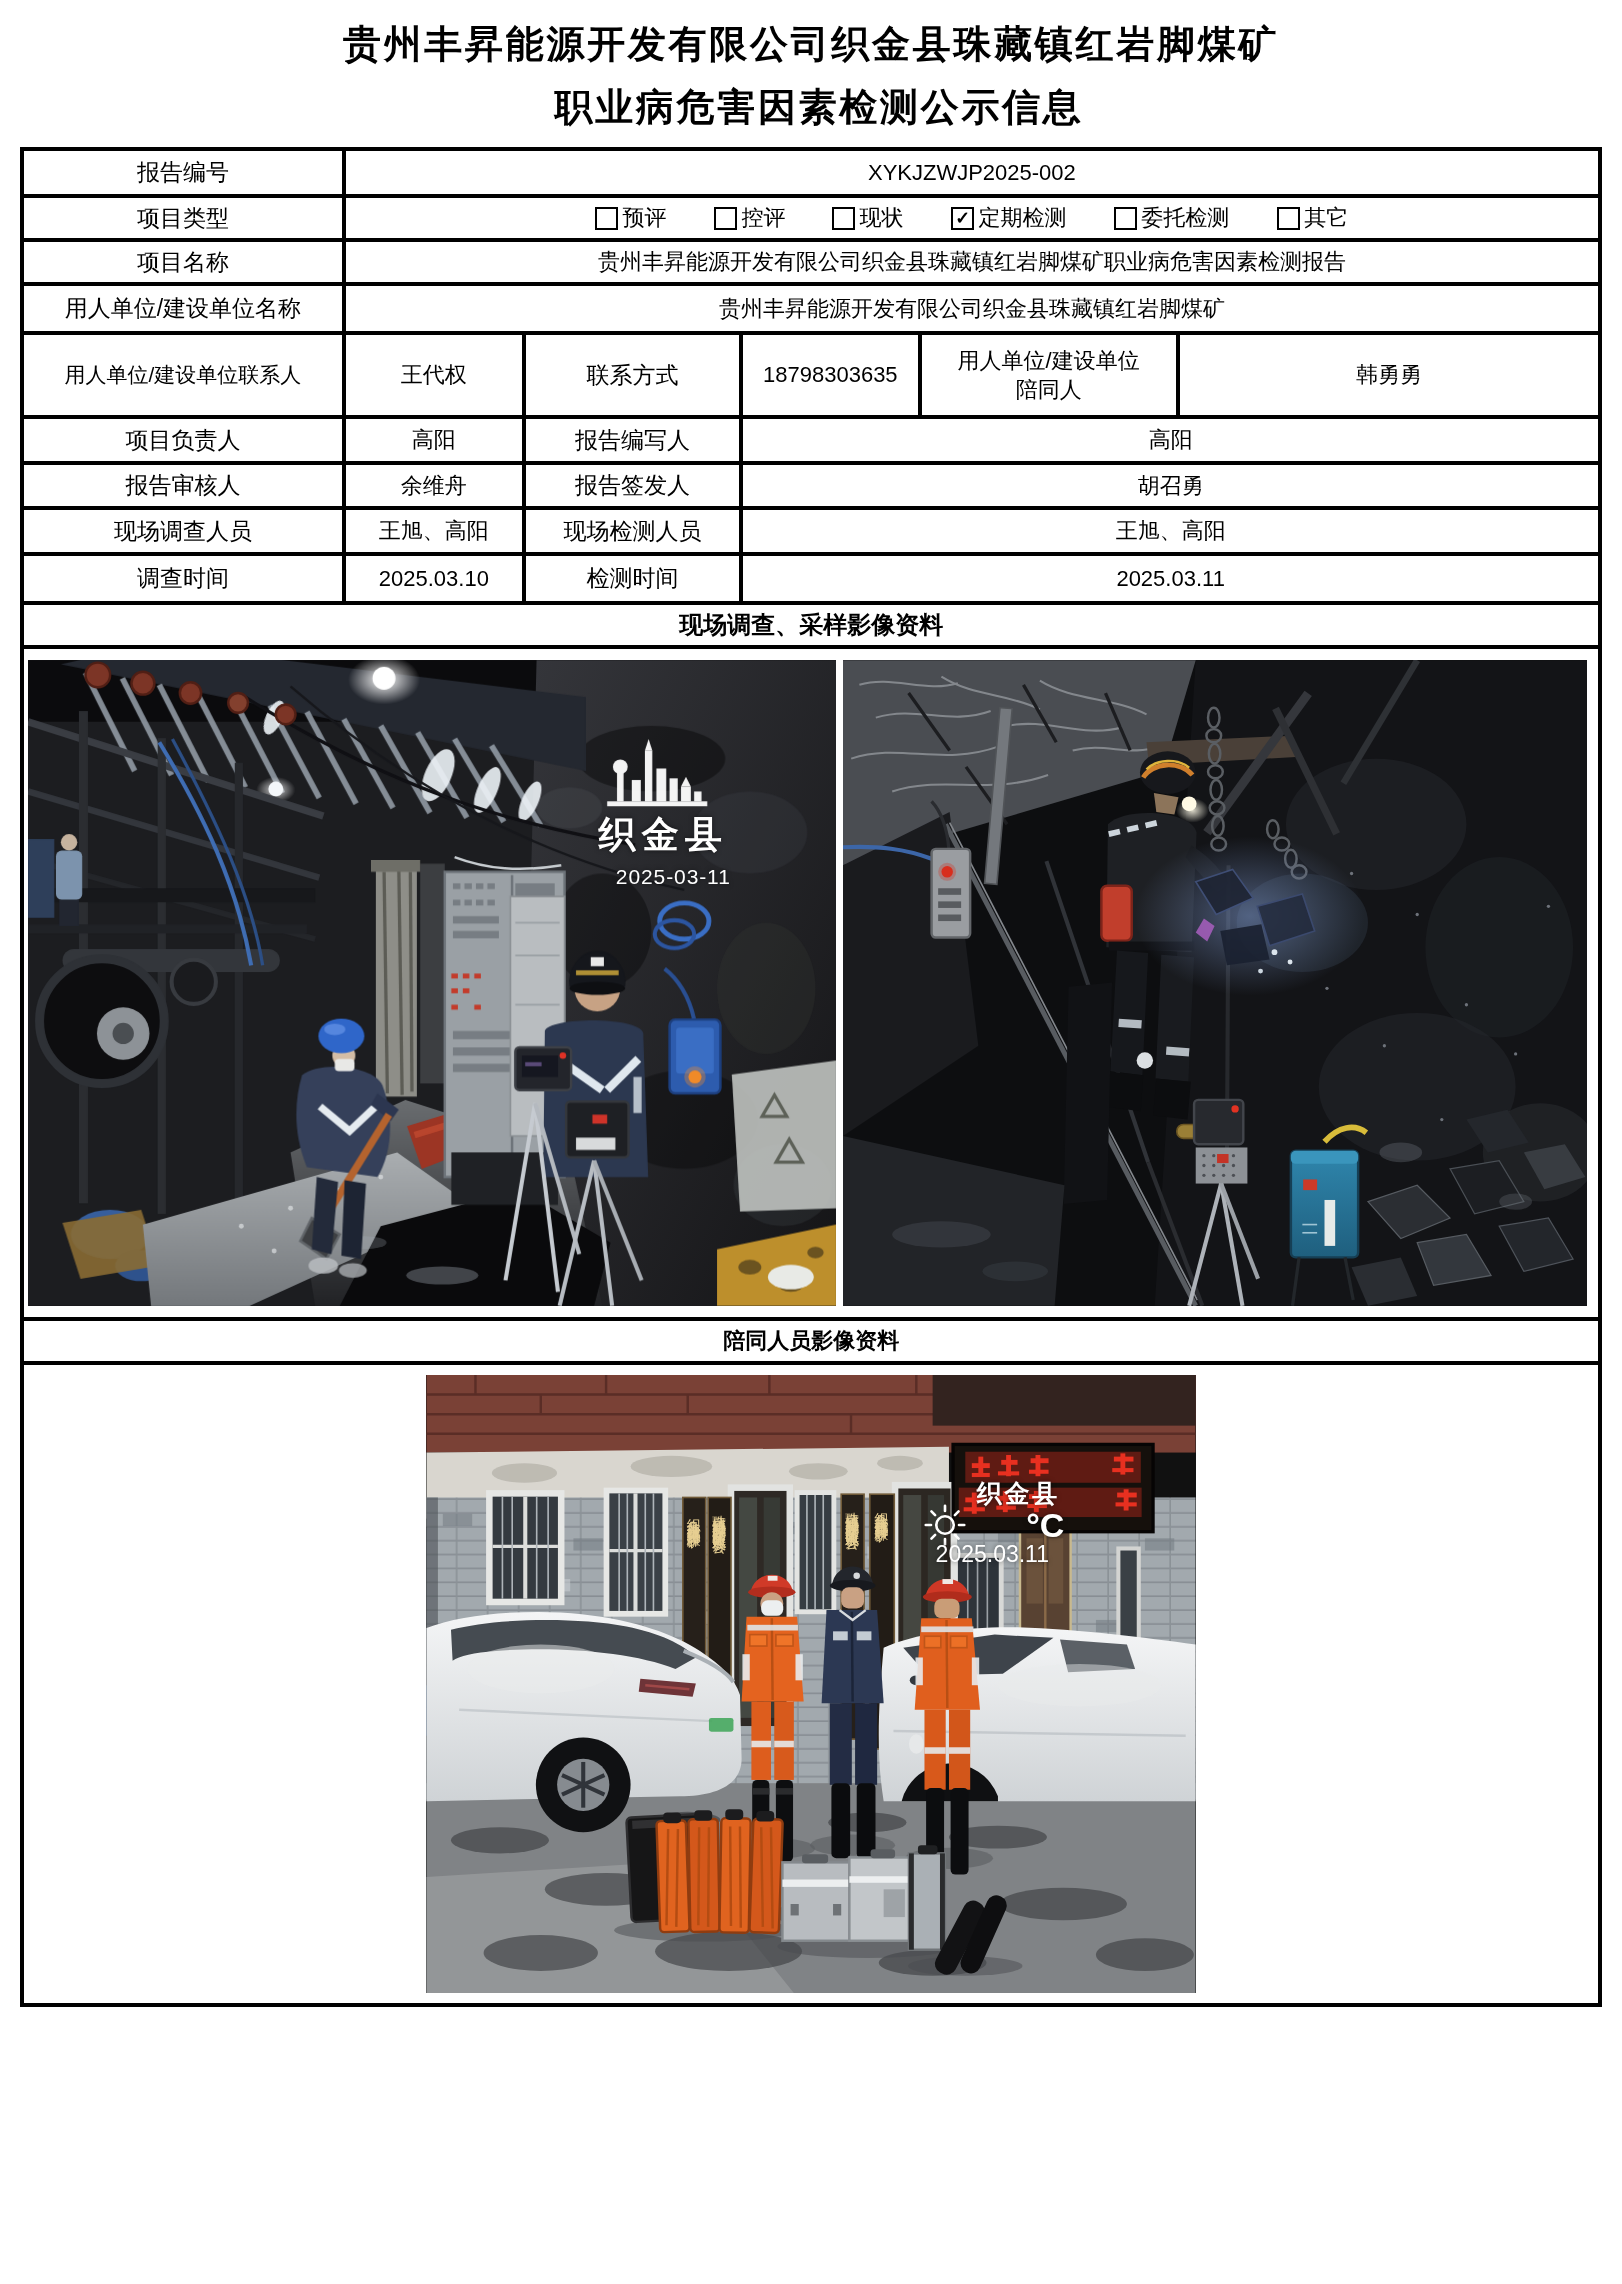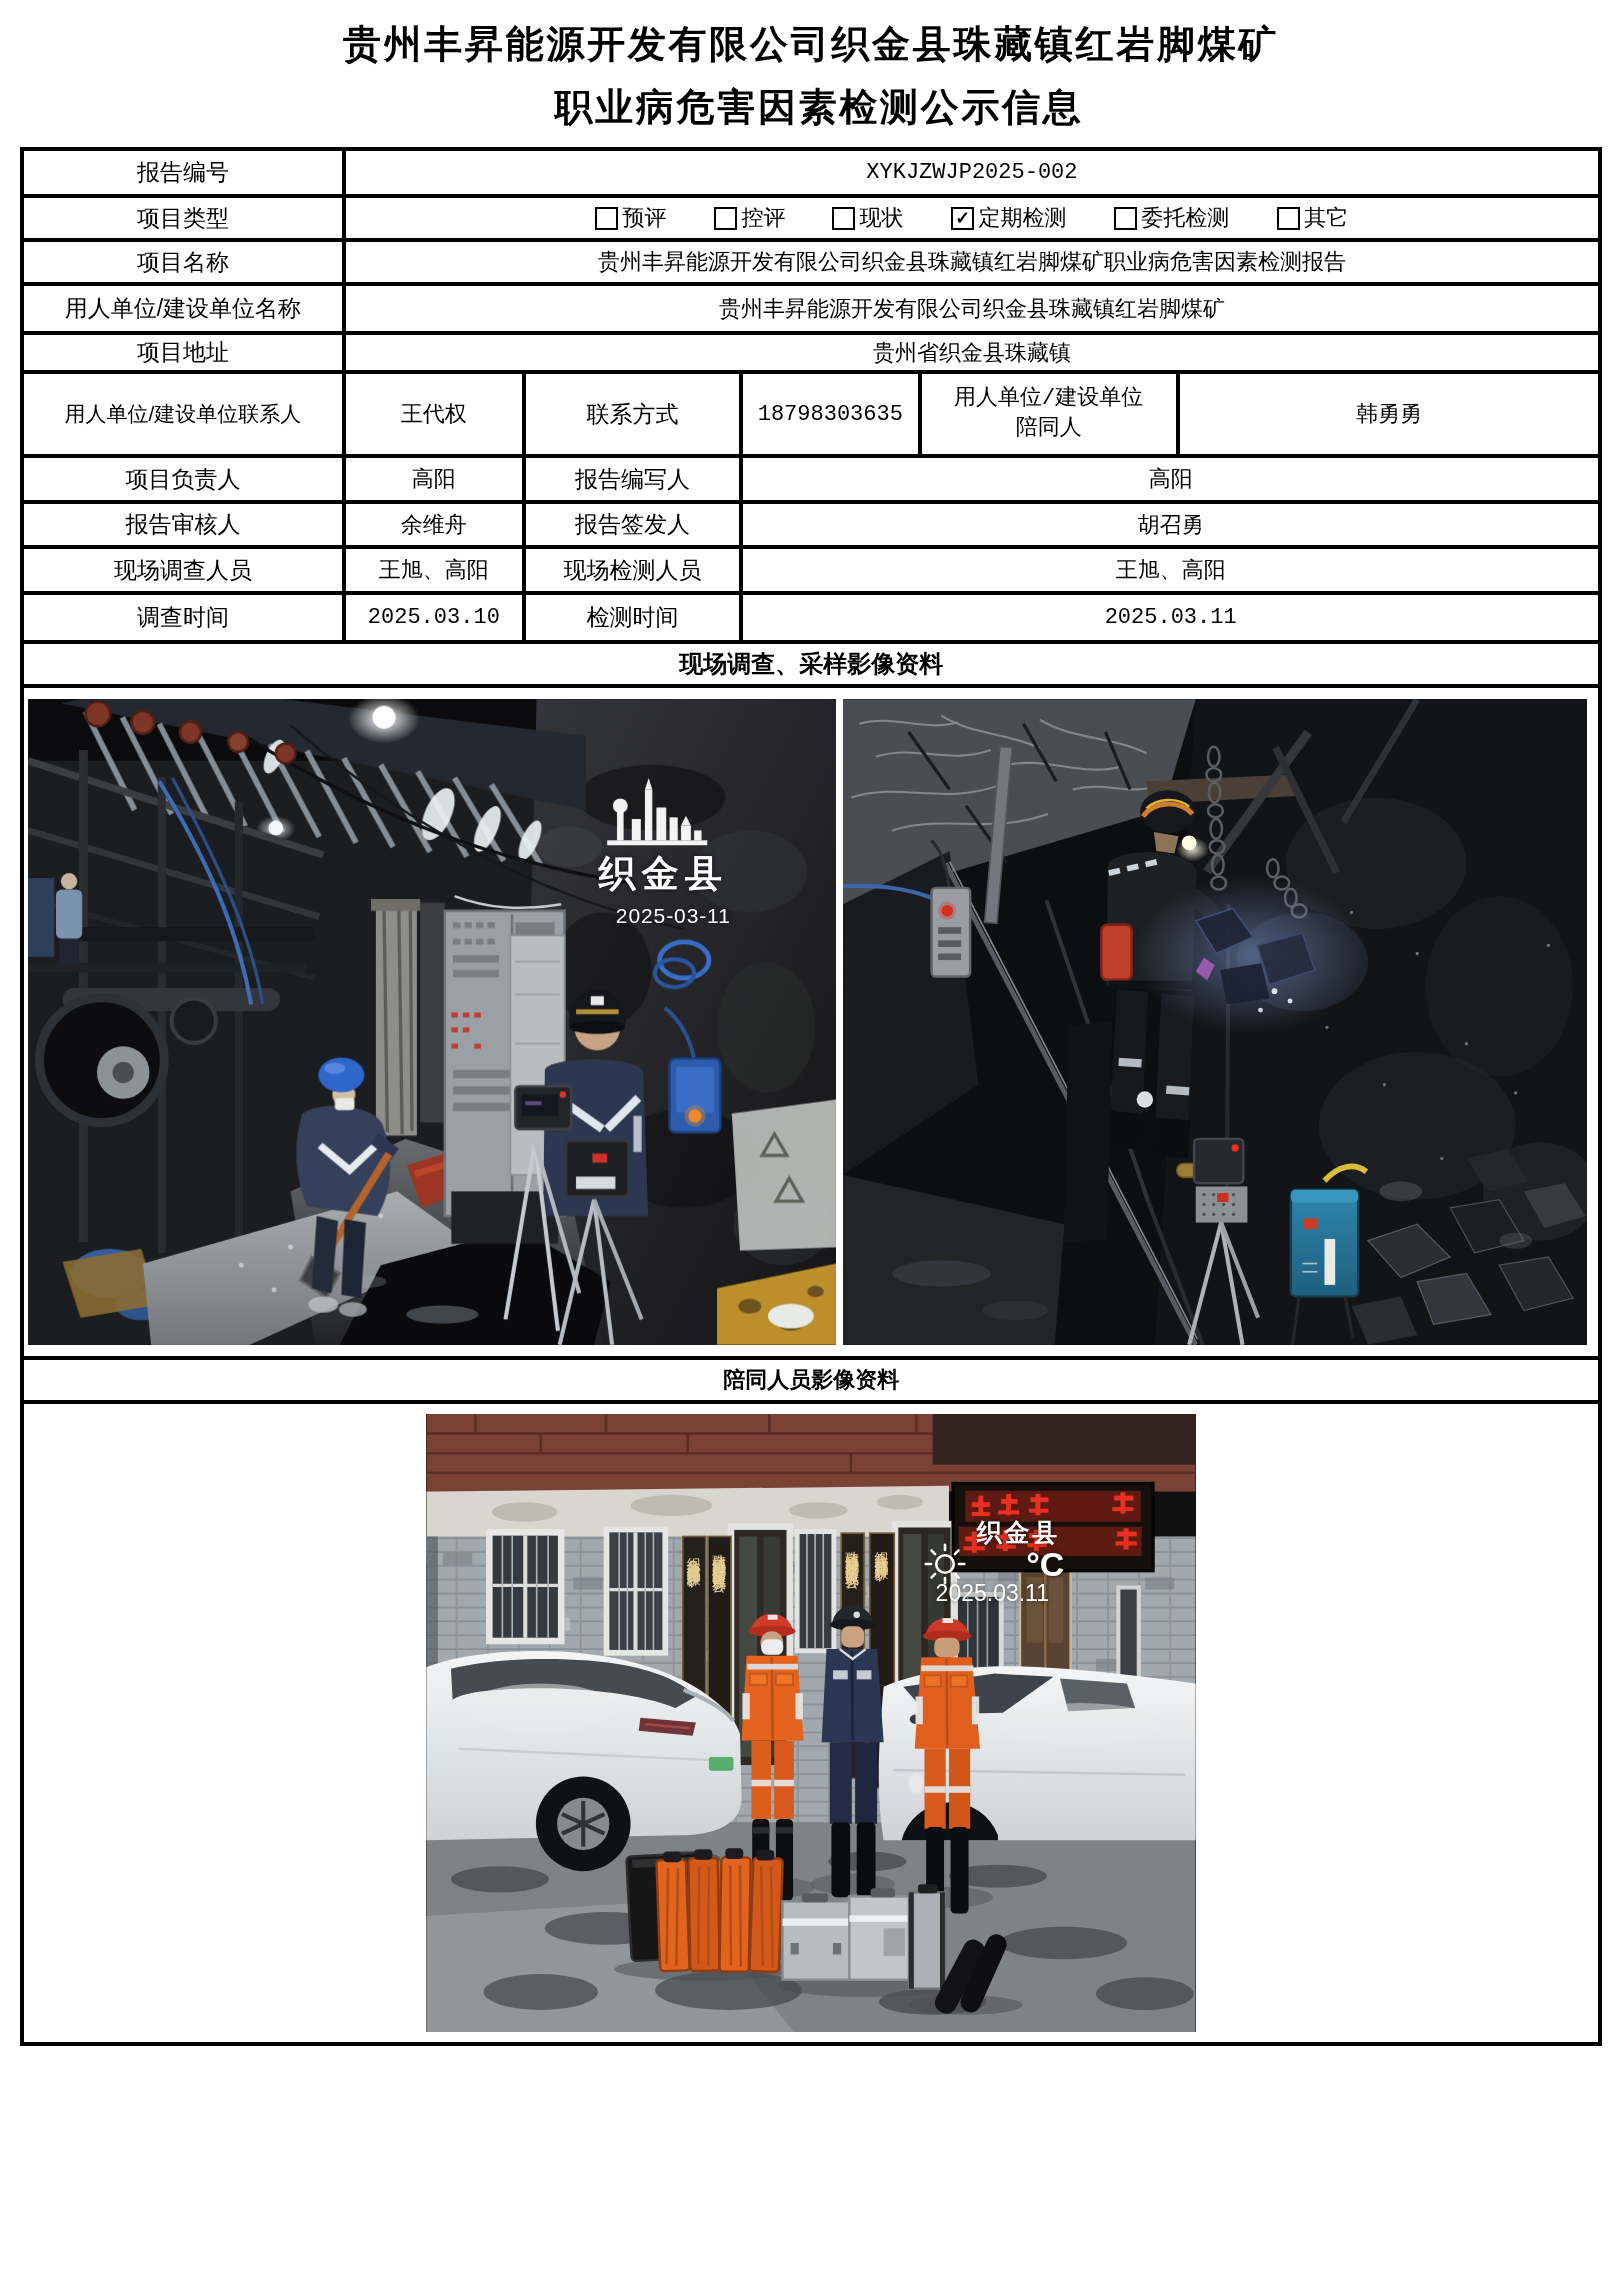--- a/index.html
+++ b/index.html
@@ -3,21 +3,21 @@
 <meta charset="utf-8">
 <style>
   html,body{margin:0;padding:0;background:#ffffff;}
   body{width:1622px;height:2284px;position:relative;font-family:"Liberation Sans",sans-serif;color:#000;overflow:hidden;}
   .titleblock{padding-top:23px;text-align:center;}
   .title{font-size:38px;font-weight:bold;letter-spacing:2.7px;line-height:1.15;}
   .title2{margin-top:19.4px;margin-left:16px;}
   table.main{border-collapse:collapse;table-layout:fixed;width:1582px;margin:17.7px 0 0 20.3px;}
   table.main td{border:4.4px solid #000;text-align:center;vertical-align:middle;padding:1.8px 3.5px;overflow:hidden;}
   td.lab{font-weight:normal;font-size:23px;font-family:"Liberation Sans",sans-serif;}
-  td.val{font-size:22px;font-family:Liberation Mono, monospace;}
+  td.val{font-size:22px;font-family:Liberation Sans, sans-serif;}
   td.sec{font-weight:bold;font-size:24px;margin-top:24px;}
   .two-line{font-size:21px;line-height:1.35;}
   
   .cbrow{display:flex;justify-content:center;align-items:center;gap:0;}
   .cb{display:inline-flex;align-items:center;margin:0 24px;font-size:22px;font-family:"Liberation Serif",serif;}
   .cb:nth-child(3){margin-left:23px;}
   .cbox{display:inline-flex;align-items:center;justify-content:center;width:18.6px;height:18.6px;border:2.7px solid #000;margin-right:4.4px;font-size:17px;font-weight:bold;line-height:1;background:#fff;}
   .cbox.checked{font-size:17.7px;}
   
   td.photocell{padding:9.7px 8px 16px 8px;vertical-align:top;}
@@ -89,24 +89,20 @@
           </div>
     </td>
   </tr>
   <tr style="height:44px">
     <td class="lab">项目名称</td>
     <td class="val" colspan="5">贵州丰昇能源开发有限公司织金县珠藏镇红岩脚煤矿职业病危害因素检测报告</td>
   </tr>
   <tr style="height:49px">
     <td class="lab">用人单位/建设单位名称</td>
     <td class="val" colspan="5">贵州丰昇能源开发有限公司织金县珠藏镇红岩脚煤矿</td>
-  </tr>
-  <tr style="height:38px">
-    <td class="lab">项目地址</td>
-    <td class="val" colspan="5">贵州省织金县珠藏镇</td>
   </tr>
   <tr style="height:84px">
     <td class="lab" style="font-size:21px">用人单位/建设单位联系人</td>
     <td class="val">王代权</td>
     <td class="lab">联系方式</td>
     <td class="val">18798303635</td>
     <td class="val two-line">
       <div>用人单位/建设单位</div>
       <div>陪同人</div>
     </td>

